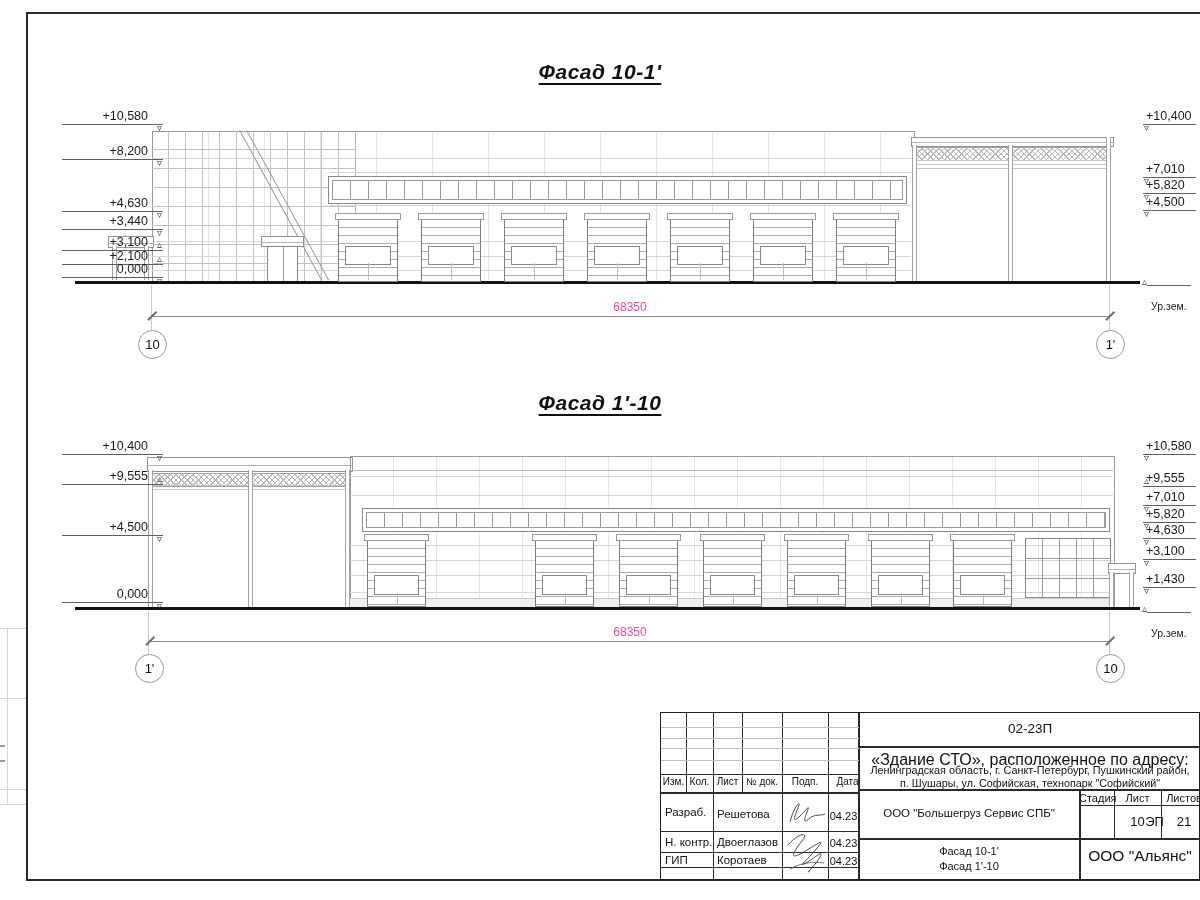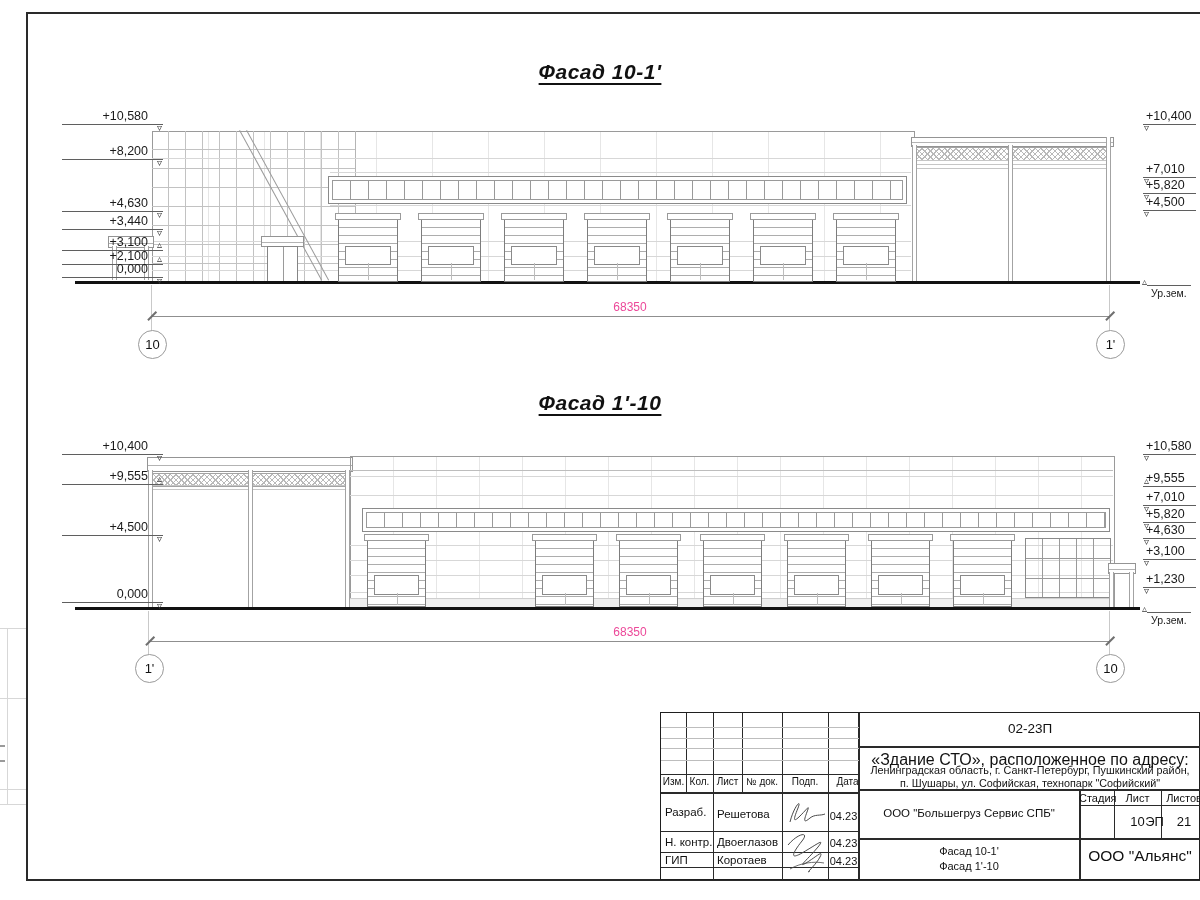--- a/index.html
+++ b/index.html
@@ -55,21 +55,21 @@
   .mark{position:absolute;border-bottom:1px solid #5f5f5f;font-size:12.5px;line-height:13px;
     padding-bottom:1px;white-space:nowrap;color:#1a1a1a;}
   .mark.lside{text-align:right;padding-right:15px;}
   .mark.rside{text-align:left;padding-left:3px;}
   .tick{position:absolute;font-size:10px;line-height:10px;color:#3a3a3a;}
   .tick.down{top:100%;margin-top:-1px;}
   .tick.up{bottom:0;}
   .mark.lside .tick{right:1px;}
   .mark.rside .tick{left:1px;}
   .urzem{position:absolute;font-size:10.5px;color:#1a1a1a;}
-  .urzem .uz-text{display:inline-block;border-top:1px solid #5f5f5f;padding:1px 4px 0 4px;}
+  .urzem .uz-text{display:inline-block;border-top:1px solid #5f5f5f;padding:14px 4px 0 4px;}
   .urzem .uz-tick{position:absolute;left:-5px;top:-9px;font-size:10px;color:#3a3a3a;}
   .dimline{position:absolute;height:1px;background:#8f8f8f;}
   .slash{position:absolute;width:12px;height:1.5px;background:#6f6f6f;transform:rotate(-45deg);}
   .dimlabel{position:absolute;text-align:center;font-size:12px;color:#ec4899;}
   .axis{position:absolute;width:27px;height:27px;border:1px solid #9a9a9a;border-radius:50%;
     text-align:center;line-height:27px;font-size:13px;background:#fff;color:#111;}
   
   .tb{position:absolute;left:660px;top:712px;width:540px;height:168px;
     border:1.6px solid #1f1f1f;box-sizing:border-box;font-size:11px;}
   .tb .tl{position:absolute;background:#2a2a2a;}
@@ -262,21 +262,21 @@
     <div class="mark lside" style="left: 62px; top: 440px; width: 86px;"><span>+10,400</span><span class="tick down">▿</span></div>
     <div class="mark lside" style="left: 62px; top: 470px; width: 86px;"><span>+9,555</span><span class="tick up">▵</span></div>
     <div class="mark lside" style="left: 62px; top: 521px; width: 86px;"><span>+4,500</span><span class="tick down">▿</span></div>
     <div class="mark lside" style="left: 62px; top: 588px; width: 86px;"><span>0,000</span><span class="tick down">▿</span></div>
     <div class="mark rside" style="left: 1143px; top: 440px; width: 50px;"><span>+10,580</span><span class="tick down">▿</span></div>
     <div class="mark rside" style="left: 1143px; top: 472px; width: 50px;"><span>+9,555</span><span class="tick up">▵</span></div>
     <div class="mark rside" style="left: 1143px; top: 491px; width: 50px;"><span>+7,010</span><span class="tick down">▿</span></div>
     <div class="mark rside" style="left: 1143px; top: 508px; width: 50px;"><span>+5,820</span><span class="tick down">▿</span></div>
     <div class="mark rside" style="left: 1143px; top: 524px; width: 50px;"><span>+4,630</span><span class="tick down">▿</span></div>
     <div class="mark rside" style="left: 1143px; top: 545px; width: 50px;"><span>+3,100</span><span class="tick down">▿</span></div>
-    <div class="mark rside" style="left: 1143px; top: 573px; width: 50px;"><span>+1,230</span><span class="tick down">▿</span></div>
+    <div class="mark rside" style="left: 1143px; top: 573px; width: 50px;"><span>+1,430</span><span class="tick down">▿</span></div>
   </div>
 
 <div class="tb">
 
   <div class="tl" style="left:25px;top:0;width:1px;height:79px;"></div>
   <div class="tl" style="left:52px;top:0;width:1px;height:168px;"></div>
   <div class="tl" style="left:81px;top:0;width:1px;height:79px;"></div>
   <div class="tl" style="left:121px;top:0;width:1px;height:168px;"></div>
   <div class="tl" style="left:167px;top:0;width:1px;height:168px;"></div>
   <div class="tl" style="left:197px;top:0;width:2px;height:168px;"></div>

